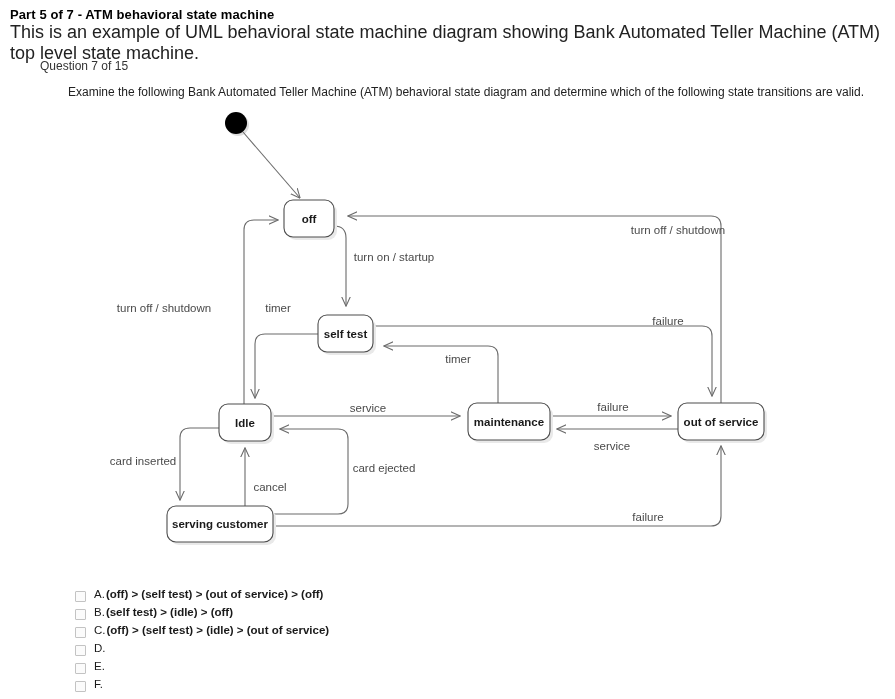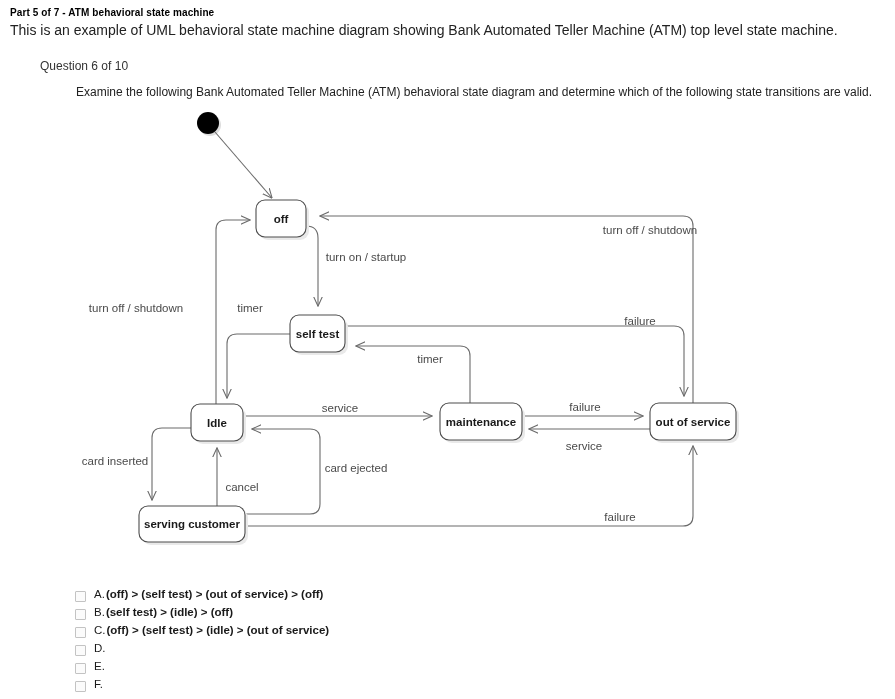--- a/index.html
+++ b/index.html
@@ -12,52 +12,53 @@
     height: 699px;
     position: relative;
     font-family: "Liberation Sans", sans-serif;
     color: #000000;
     overflow: hidden;
   }
   .part-title {
     position: absolute;
     left: 10px;
     top: 7px;
-    font-size: 10px;
+    font-size: 13px;
     font-weight: bold;
     color: #000;
     letter-spacing: 0.1px;
   }
   .part-desc {
     position: absolute;
     left: 10px;
     top: 22px;
-    font-size: 14px;
+    font-size: 18px;
     color: #222;
   }
   .question-no {
     position: absolute;
     left: 40px;
     top: 59px;
     font-size: 12px;
     color: #333;
   }
   .question-text {
     position: absolute;
-    left: 76px;
+    left: 68px;
     top: 85px;
     font-size: 12px;
     color: #222;
   }
   #diagram-wrap {
     position: absolute;
     left: 0;
     top: 108px;
     width: 786px;
     height: 450px;
+    padding-left: 28px;
   }
   svg.diagram { display: block; }
   .state-box {
     fill: #ffffff;
     stroke: #4d4d4d;
     stroke-width: 1.1;
   }
   .state-shadow {
     fill: #e9e9e9;
     stroke: none;
@@ -119,21 +120,21 @@
     color: #1a1a1a;
     white-space: pre;
     font-weight: bold;
   }
 </style>
 </head>
 <body>
 
 <div class="part-title">Part 5 of 7 - ATM behavioral state machine</div>
 <div class="part-desc">This is an example of UML behavioral state machine diagram showing Bank Automated Teller Machine (ATM) top level state machine.</div>
-<div class="question-no">Question 6 of 10</div>
+<div class="question-no">Question 7 of 15</div>
 <div class="question-text">Examine the following Bank Automated Teller Machine (ATM) behavioral state diagram and determine which of the following state transitions are valid.</div>
 
 <div id="diagram-wrap">
 <svg class="diagram" width="895" height="450" viewBox="0 0 895 450" xmlns="http://www.w3.org/2000/svg">
   <defs>
     <marker id="arr" viewBox="0 0 10 10" refX="9.4" refY="5" markerWidth="9" markerHeight="9" orient="auto-start-reverse">
       <path d="M 0 0.6 L 9.6 5 L 0 9.4" fill="none" stroke="#6b6b6b" stroke-width="1.1"></path>
     </marker>
   </defs>
 

